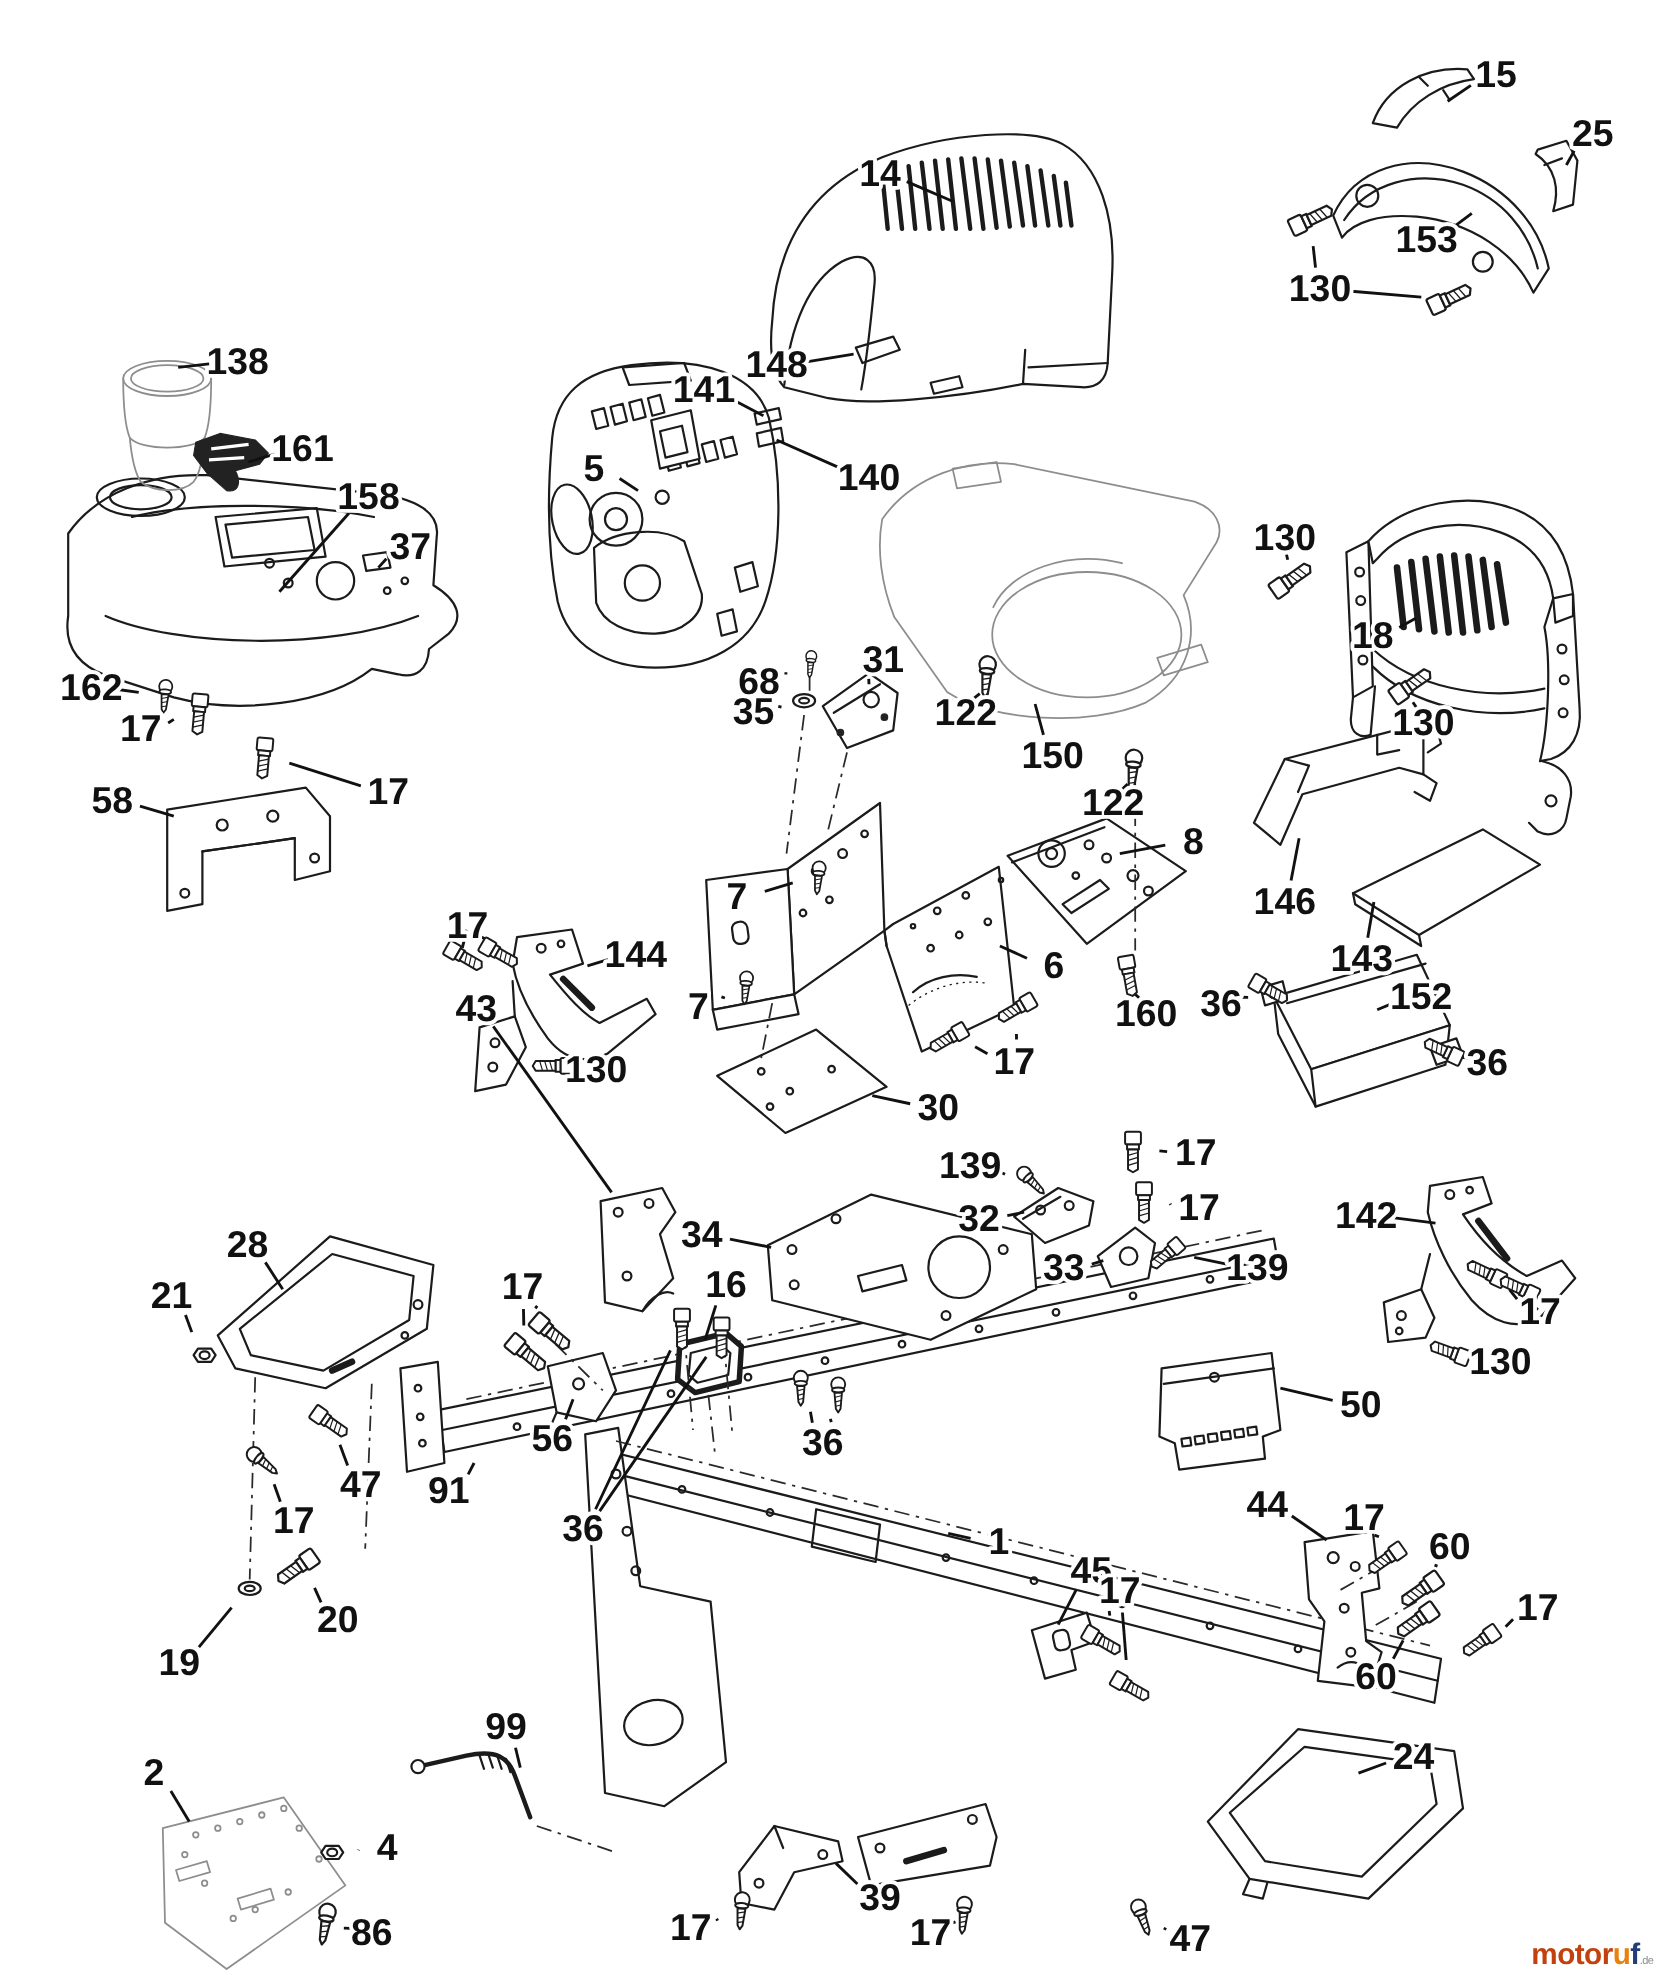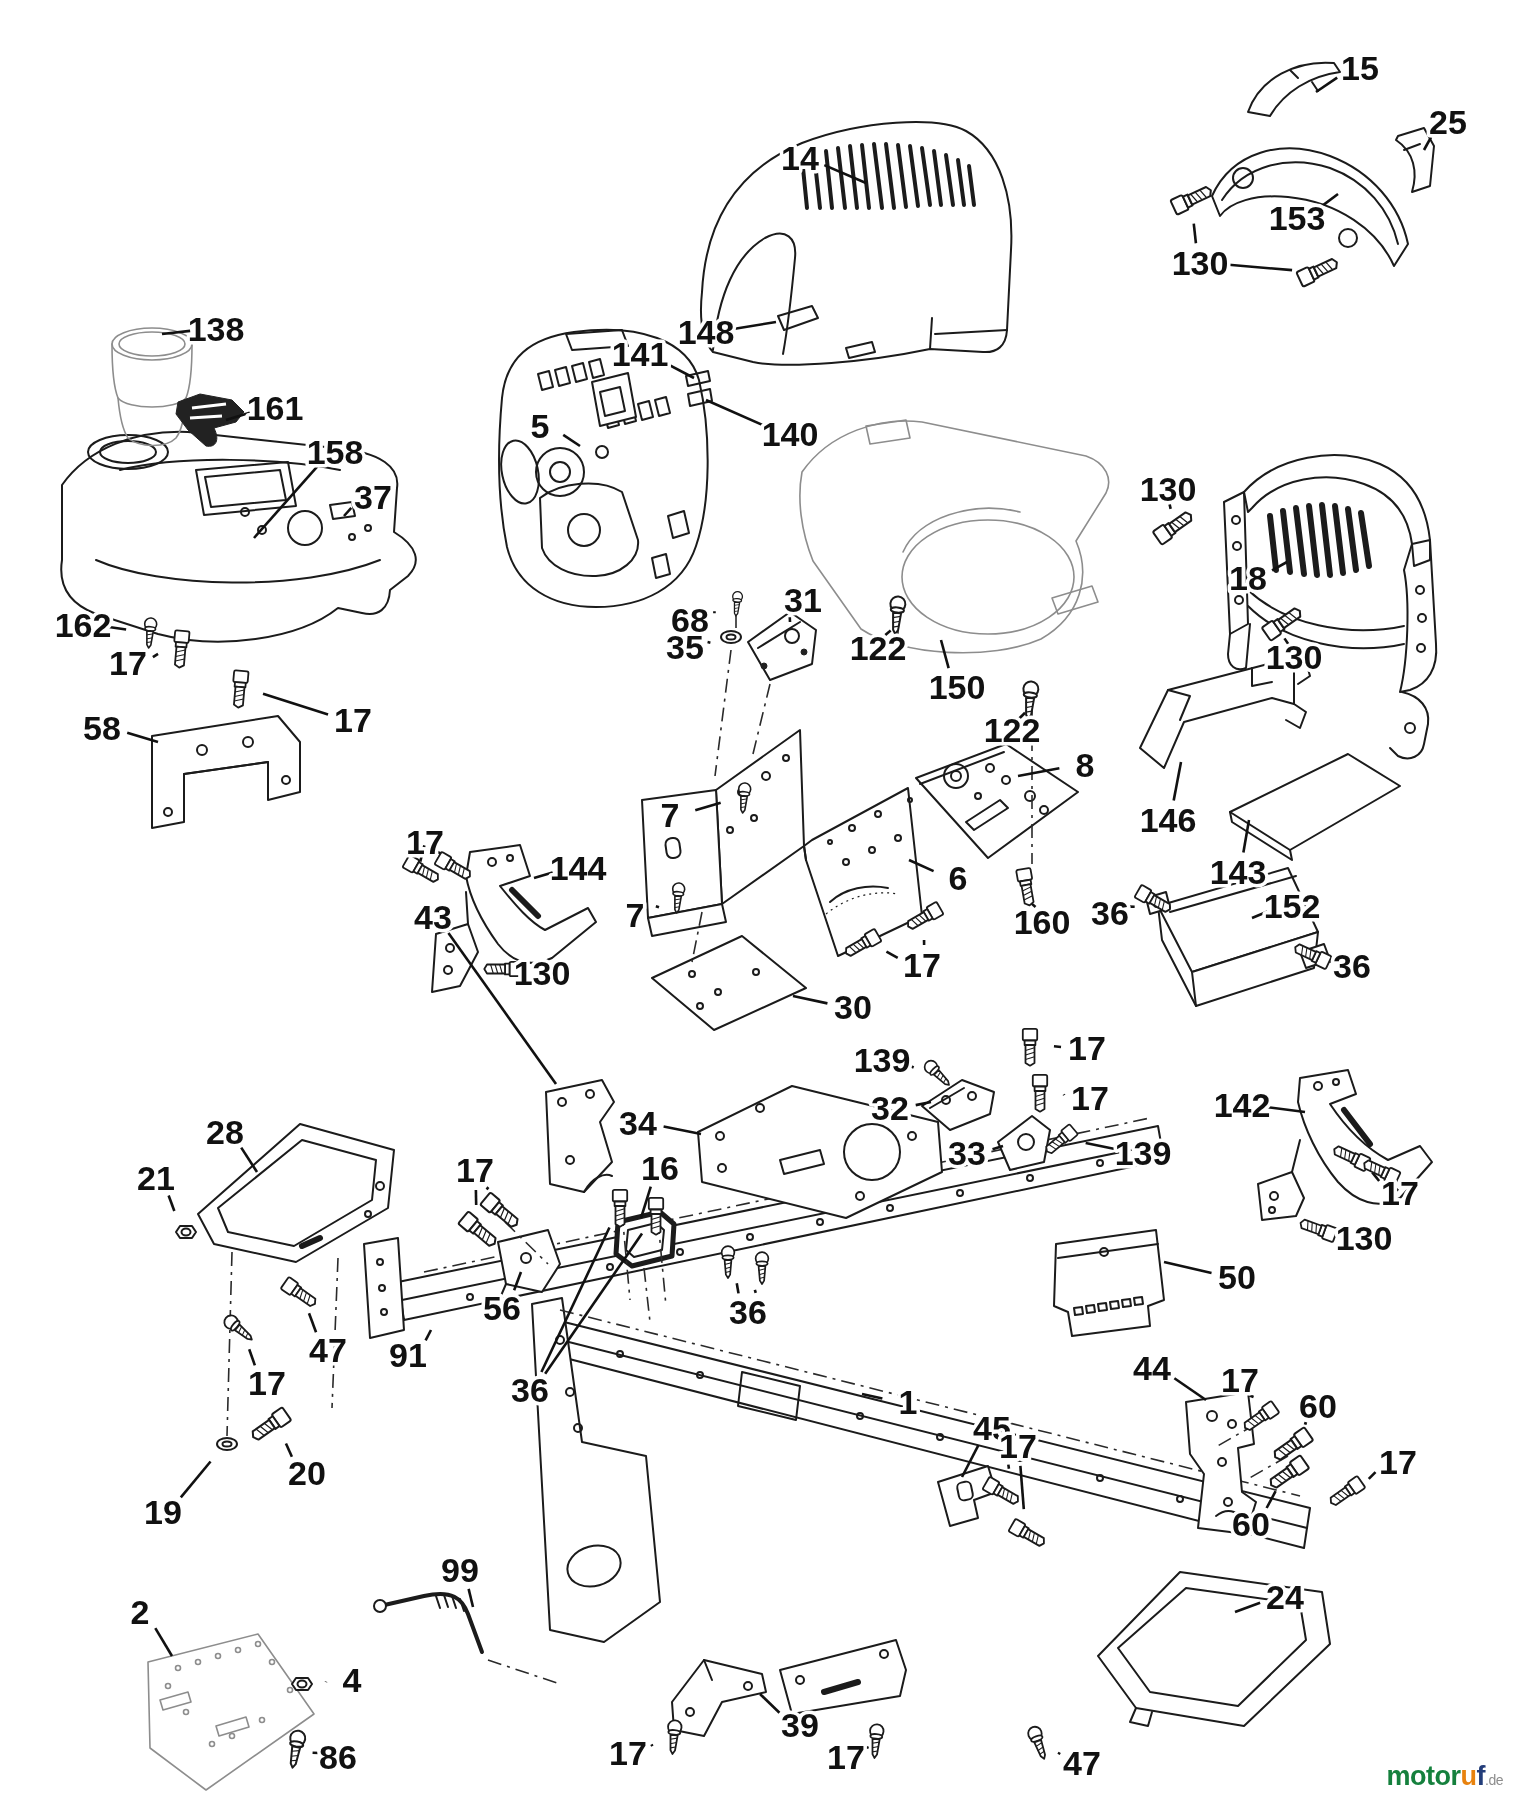--- a/index.html
+++ b/index.html
@@ -13,21 +13,21 @@
   .ltw{fill:#ffffff;stroke:#8d8d8d;stroke-width:1.6;stroke-linejoin:round;}
   .th {fill:none;stroke:#1b1b1b;stroke-width:4;stroke-linecap:round;}
   .slot{fill:none;stroke:#1b1b1b;stroke-width:6;stroke-linecap:round;}
   .dash{fill:none;stroke:#2a2a2a;stroke-width:1.6;stroke-dasharray:14 6 3 6;}
   .hair{fill:none;stroke:#1b1b1b;stroke-width:1.2;}
   .leader{stroke:#111;stroke-width:2.6;}
   .num{font:700 34px "Liberation Sans",sans-serif;fill:#111;text-anchor:middle;
        dominant-baseline:central;paint-order:stroke;stroke:#fff;stroke-width:7px;stroke-linejoin:round;}
   .watermark{position:absolute;right:14px;bottom:8px;font-weight:700;font-size:27px;
              letter-spacing:-0.5px;font-family:"Liberation Sans",sans-serif;}
-  .watermark .de{font-size:14px;font-weight:400;margin-top:18px;}
+  .watermark .de{font-size:10px;font-weight:400;margin-top:18px;}
 </style>
 </head>
 <body>
 
 <div class="stage">
 <svg id="diagram-svg" width="1517" height="1800" viewBox="0 0 1517 1800">
   <defs>
     <g id="g-bolt">
       <rect x="-18" y="-8" width="13" height="16" rx="2" class="pw"></rect>
       <rect x="-5" y="-6" width="5" height="12" class="pw"></rect>
@@ -805,15 +805,15 @@
         </g>
         <g>
           <line x1="1058.5354930176243" y1="1754.3854082757011" x2="1059.6595449068084" y2="1752.3375100691585" class="leader"></line>
           <use href="#g-screw" transform="translate(1038,1742) rotate(70) scale(0.9)"></use>
           <text x="1082" y="1763" class="num">47</text>
         </g>
       </g>
 </svg>
 
 <div class="watermark">
-  <span style="color: #15803d;">motor</span><span style="color: rgb(232, 130, 14);">u</span><span style="color: rgb(35, 61, 122);">f</span><span class="de" style="color: rgb(141, 141, 141);">.de</span>
+  <span style="color: #c2410c;">motor</span><span style="color: rgb(232, 130, 14);">u</span><span style="color: rgb(35, 61, 122);">f</span><span class="de" style="color: rgb(141, 141, 141);">.de</span>
 </div>
 </div>
 
 </body></html>

